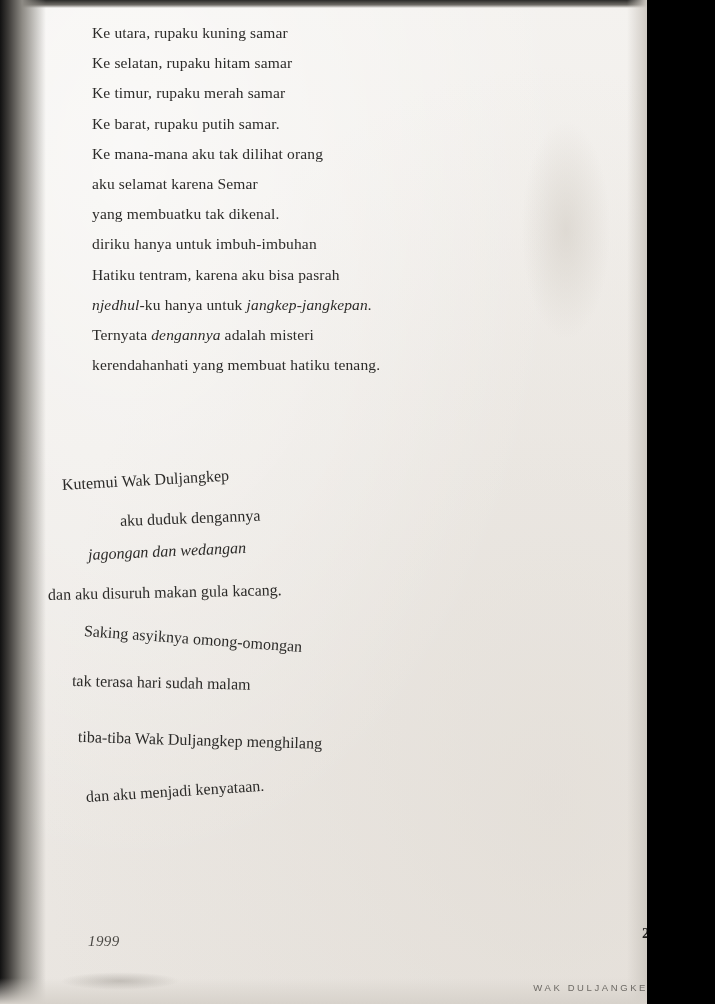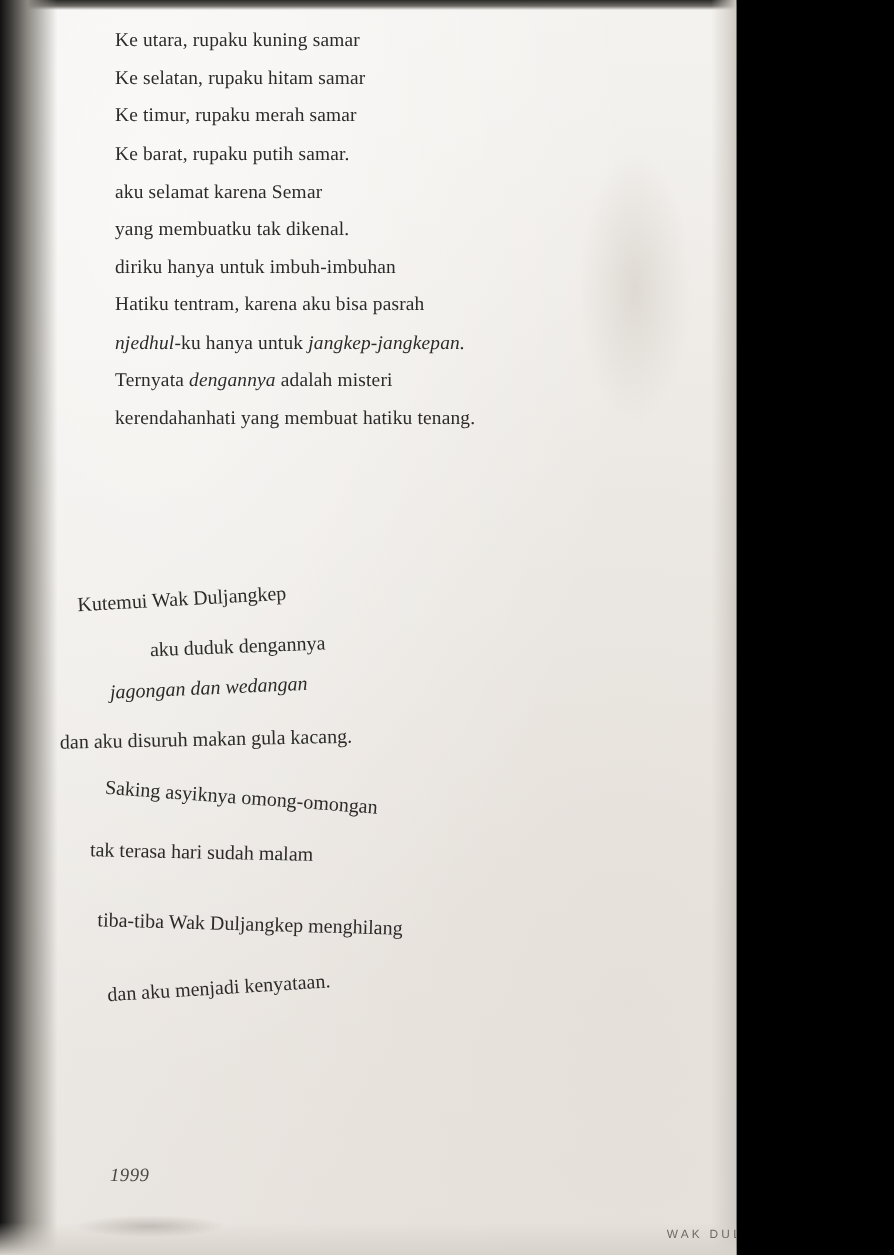--- a/index.html
+++ b/index.html
@@ -8,21 +8,21 @@
     background: #000;
   }
   body {
     width: 715px;
     height: 1004px;
     overflow: hidden;
     font-family: "Liberation Serif", serif;
   }
   .page {
     position: relative;
-    width: 589px;
+    width: 647px;
     height: 1004px;
     background: #f1efec;
     background-image:
       radial-gradient(ellipse at 20% 15%, rgba(255,255,255,0.55), rgba(255,255,255,0) 60%),
       radial-gradient(ellipse at 85% 80%, rgba(222,216,208,0.5), rgba(255,255,255,0) 65%),
       linear-gradient(180deg, #f4f2ef 0%, #efecE8 45%, #e9e5e0 100%);
     overflow: hidden;
   }
   
   .edge-top {
@@ -140,20 +140,21 @@
   <div class="smudge-a"></div>
   <div class="smudge-b"></div>
 
   <div class="content">
 
     <div class="stanza-one">
       <div class="line">Ke utara, rupaku kuning samar</div>
       <div class="line">Ke selatan, rupaku hitam samar</div>
       <div class="line">Ke timur, rupaku merah samar</div>
       <div class="line">Ke barat, rupaku putih samar.</div>
+      <div class="line">Ke mana-mana aku tak dilihat orang</div>
       <div class="line">aku selamat karena Semar</div>
       <div class="line">yang membuatku tak dikenal.</div>
       <div class="line">diriku hanya untuk imbuh-imbuhan</div>
       <div class="line">Hatiku tentram, karena aku bisa pasrah</div>
       <div class="line"><i>njedhul</i><span>-ku hanya untuk </span><i>jangkep-jangkepan.</i></div>
       <div class="line"><span>Ternyata </span><i>dengannya</i><span> adalah misteri</span></div>
       <div class="line"><span>kerendahanhati yang membuat hatiku tenang.</span></div>
     </div>
 
     <div class="stanza-two">

